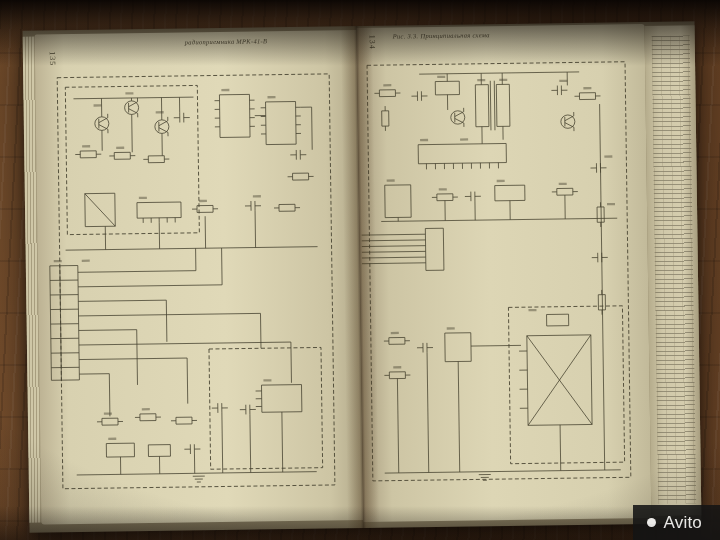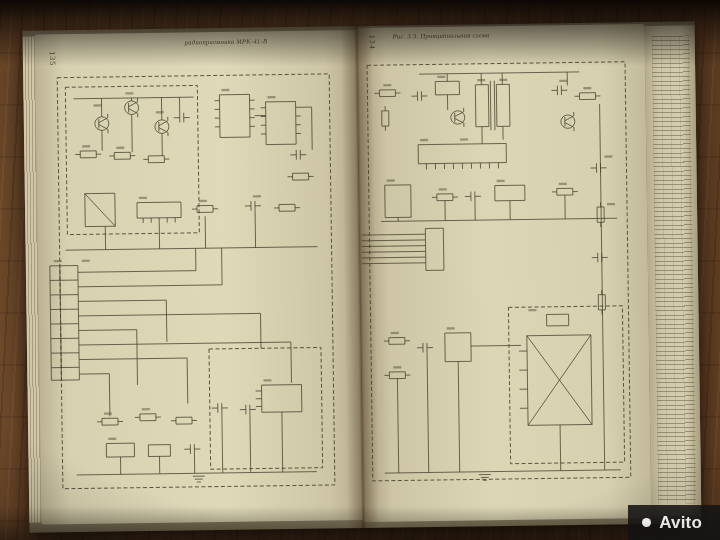--- a/index.html
+++ b/index.html
@@ -87,21 +87,21 @@
       radial-gradient(120% 95% at 52% 45%, rgba(0,0,0,0) 55%, rgba(12,7,3,.35) 82%, rgba(8,4,2,.62) 100%);
   }
 
   
   .watermark{
     position:absolute;right:0;bottom:0;height:35px;
     display:flex;align-items:center;gap:8px;padding:0 18px 0 14px;
     background:var(--watermark_bg,#141414);opacity:.88;
   }
   .wm-dot{width:9px;height:9px;border-radius:50%;background:var(--watermark_text,#fff);}
-  .wm-text{color:var(--watermark_text,#fff);font-weight:700;font-size:17px;letter-spacing:.2px;}
+  .wm-text{color:var(--watermark_text,#fff);font-weight:400;font-size:17px;letter-spacing:.2px;}
 </style>
 </head>
 <body>
 
 <div class="photo">
 
   <div class="wood"></div>
 
   <svg width="0" height="0" style="position:absolute">
     <defs>

